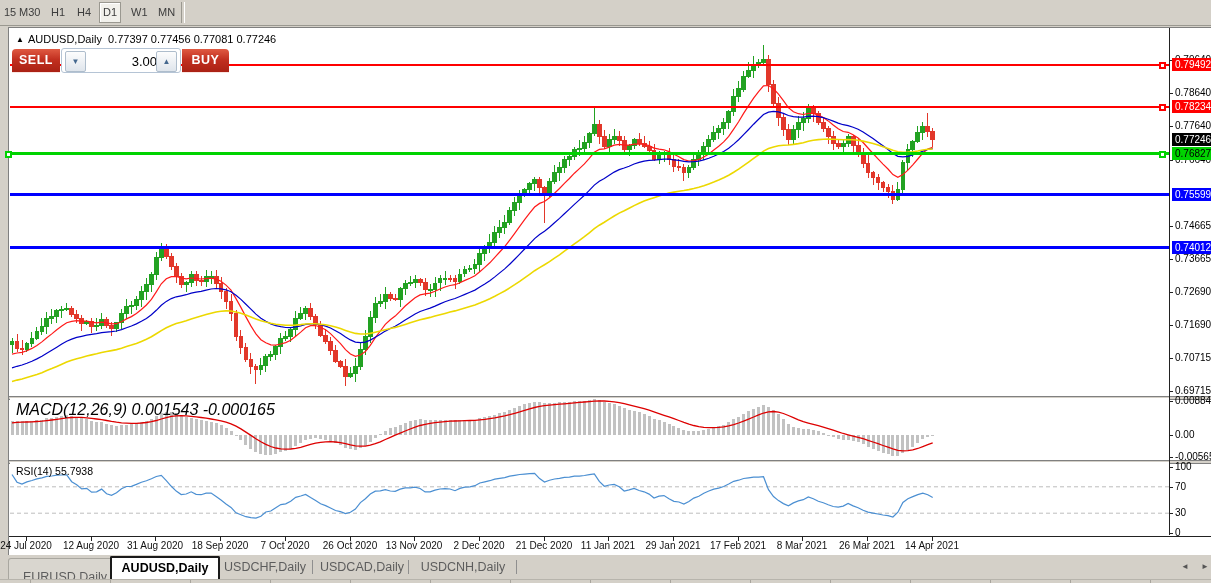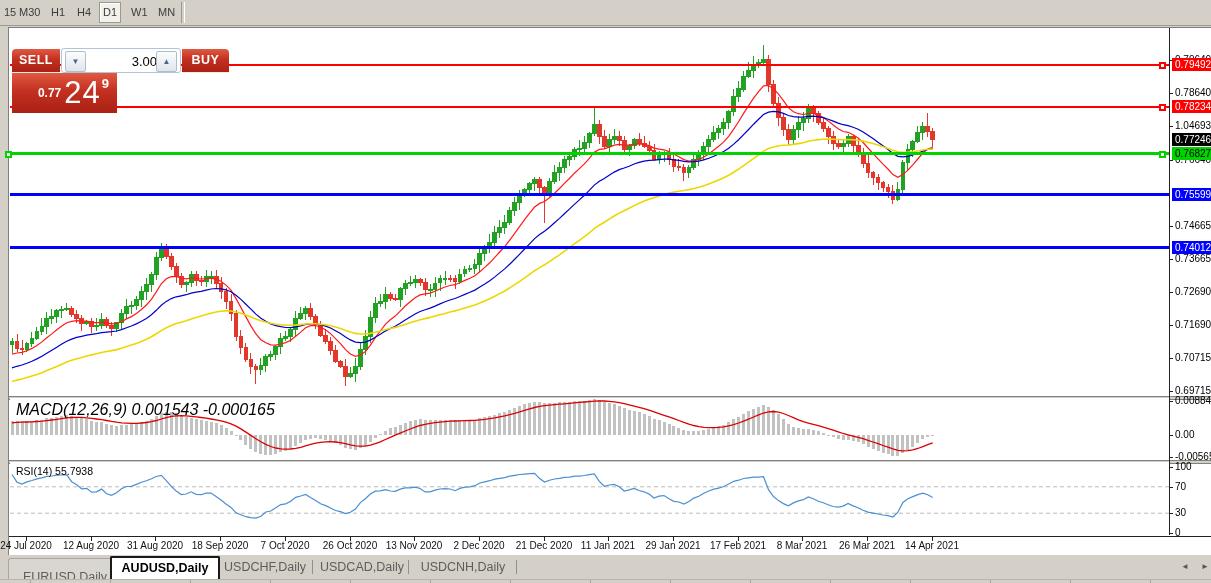--- a/index.html
+++ b/index.html
@@ -457,34 +457,32 @@
         </g>
         <path d="M2.0 325.1 L7.0 324.0 L12.0 323.4 L16.9 321.7 L21.9 319.4 L26.9 316.4 L31.9 312.9 L36.8 308.7 L41.8 304.9 L46.8 300.7 L51.8 297.0 L56.7 293.7 L61.7 292.3 L66.7 291.7 L71.7 292.1 L76.7 292.2 L81.6 293.2 L86.6 293.8 L91.6 293.2 L96.6 293.9 L101.5 294.8 L106.5 294.7 L111.5 292.7 L116.5 289.9 L121.4 287.6 L126.4 284.5 L131.4 280.5 L136.4 276.0 L141.4 270.4 L146.3 262.8 L151.3 254.8 L156.3 249.8 L161.3 247.6 L166.2 247.5 L171.2 249.0 L176.2 249.8 L181.2 249.0 L186.1 249.5 L191.1 250.0 L196.1 249.6 L201.1 249.2 L206.1 250.1 L211.0 252.3 L216.0 256.1 L221.0 261.2 L226.0 269.6 L230.9 278.4 L235.9 287.9 L240.9 296.9 L245.9 304.9 L250.9 310.7 L255.8 313.8 L260.8 315.9 L265.8 316.1 L270.8 315.0 L275.7 313.6 L280.7 311.3 L285.7 307.2 L290.7 303.1 L295.6 298.7 L300.6 296.6 L305.6 296.5 L310.6 298.2 L315.6 300.8 L320.5 304.6 L325.5 309.6 L330.5 314.7 L335.5 320.7 L340.4 325.0 L345.4 327.3 L350.4 326.0 L355.4 322.6 L360.3 316.4 L365.3 308.7 L370.3 302.0 L375.3 295.4 L380.3 290.7 L385.2 287.1 L390.2 282.1 L395.2 277.0 L400.2 272.7 L405.1 268.7 L410.1 265.9 L415.1 264.9 L420.1 264.1 L425.0 262.2 L430.0 260.0 L435.0 258.0 L440.0 256.5 L445.0 255.7 L449.9 253.7 L454.9 251.4 L459.9 249.2 L464.9 246.7 L469.8 242.7 L474.8 238.4 L479.8 233.8 L484.8 228.4 L489.7 223.0 L494.7 217.7 L499.7 211.1 L504.7 204.3 L509.7 197.3 L514.6 190.6 L519.6 184.1 L524.6 178.0 L529.6 174.4 L534.5 172.5 L539.5 168.8 L544.5 164.3 L549.5 159.5 L554.4 154.3 L559.4 149.5 L564.4 144.2 L569.4 139.6 L574.4 134.9 L579.3 129.4 L584.3 123.2 L589.3 120.4 L594.3 119.8 L599.2 118.1 L604.2 116.1 L609.2 115.3 L614.2 116.2 L619.1 116.2 L624.1 115.2 L629.1 115.0 L634.1 115.4 L639.1 116.6 L644.0 119.1 L649.0 120.2 L654.0 120.8 L659.0 122.6 L663.9 125.3 L668.9 127.7 L673.9 130.6 L678.9 132.0 L683.8 131.7 L688.8 130.6 L693.8 128.1 L698.8 124.9 L703.8 121.0 L708.7 117.2 L713.7 112.9 L718.7 107.4 L723.7 100.1 L728.6 92.8 L733.6 84.4 L738.6 76.6 L743.6 69.1 L748.6 62.6 L753.5 56.8 L758.5 56.5 L763.5 59.8 L768.5 65.1 L773.4 71.6 L778.4 78.6 L783.4 82.7 L788.4 84.7 L793.3 85.5 L798.3 84.3 L803.3 84.4 L808.3 86.1 L813.3 88.5 L818.2 91.9 L823.2 96.0 L828.2 99.8 L833.2 102.5 L838.1 103.3 L843.1 105.7 L848.1 109.0 L853.1 113.5 L858.0 119.0 L863.0 124.5 L868.0 129.8 L873.0 135.1 L878.0 140.0 L882.9 145.6 L887.9 148.3 L892.9 145.6 L897.9 141.1 L902.8 135.8 L907.8 130.0 L912.8 124.0 L917.8 120.0 L922.7 118.3 " fill="none" stroke="#ff1a1a" stroke-width="1.2"></path>
         <path d="M2.0 338.9 L7.0 337.3 L12.0 336.0 L16.9 334.2 L21.9 332.2 L26.9 329.9 L31.9 327.3 L36.8 324.3 L41.8 321.3 L46.8 318.2 L51.8 315.1 L56.7 312.2 L61.7 310.1 L66.7 308.4 L71.7 307.3 L76.7 306.1 L81.6 305.4 L86.6 304.7 L91.6 303.6 L96.6 303.1 L101.5 302.7 L106.5 302.0 L111.5 300.6 L116.5 298.7 L121.4 297.0 L126.4 294.9 L131.4 292.3 L136.4 289.4 L141.4 285.8 L146.3 281.3 L151.3 276.3 L156.3 272.4 L161.3 269.6 L166.2 267.8 L171.2 266.8 L176.2 265.7 L181.2 264.1 L186.1 263.1 L191.1 262.3 L196.1 261.1 L201.1 260.0 L206.1 259.5 L211.0 259.8 L216.0 260.8 L221.0 262.7 L226.0 266.2 L230.9 270.4 L235.9 275.2 L240.9 280.2 L245.9 285.1 L250.9 289.2 L255.8 292.3 L260.8 294.9 L265.8 296.7 L270.8 297.7 L275.7 298.5 L280.7 298.7 L285.7 297.9 L290.7 296.9 L295.6 295.4 L300.6 294.8 L305.6 294.8 L310.6 295.7 L315.6 297.1 L320.5 299.0 L325.5 301.7 L330.5 304.6 L335.5 308.0 L340.4 310.9 L345.4 313.1 L350.4 313.6 L355.4 313.1 L360.3 311.1 L365.3 308.2 L370.3 305.3 L375.3 302.1 L380.3 299.5 L385.2 297.2 L390.2 294.2 L395.2 291.0 L400.2 288.0 L405.1 285.0 L410.1 282.5 L415.1 280.7 L420.1 279.1 L425.0 277.1 L430.0 274.9 L435.0 272.8 L440.0 271.0 L445.0 269.5 L449.9 267.5 L454.9 265.4 L459.9 263.3 L464.9 261.1 L469.8 258.1 L474.8 255.0 L479.8 251.7 L484.8 247.9 L489.7 243.9 L494.7 239.9 L499.7 235.2 L504.7 230.3 L509.7 225.2 L514.6 220.0 L519.6 214.8 L524.6 209.6 L529.6 205.5 L534.5 202.2 L539.5 198.2 L544.5 193.8 L549.5 189.4 L554.4 184.7 L559.4 180.1 L564.4 175.4 L569.4 170.9 L574.4 166.3 L579.3 161.4 L584.3 156.1 L589.3 152.2 L594.3 149.4 L599.2 146.3 L604.2 143.1 L609.2 140.6 L614.2 139.0 L619.1 137.2 L624.1 135.0 L629.1 133.4 L634.1 132.1 L639.1 131.3 L644.0 131.2 L649.0 130.7 L654.0 130.2 L659.0 130.2 L663.9 130.8 L668.9 131.4 L673.9 132.4 L678.9 132.9 L683.8 132.7 L688.8 132.1 L693.8 130.9 L698.8 129.2 L703.8 127.2 L708.7 125.0 L713.7 122.5 L718.7 119.3 L723.7 115.1 L728.6 110.7 L733.6 105.6 L738.6 100.5 L743.6 95.2 L748.6 90.3 L753.5 85.5 L758.5 83.1 L763.5 82.4 L768.5 82.9 L773.4 84.4 L778.4 86.5 L783.4 87.6 L788.4 88.1 L793.3 88.2 L798.3 87.4 L803.3 87.2 L808.3 87.7 L813.3 88.7 L818.2 90.2 L823.2 92.1 L828.2 94.1 L833.2 95.7 L838.1 96.6 L843.1 98.2 L848.1 100.2 L853.1 103.0 L858.0 106.2 L863.0 109.6 L868.0 113.2 L873.0 116.8 L878.0 120.5 L882.9 124.5 L887.9 127.3 L892.9 127.9 L897.9 127.3 L902.8 126.0 L907.8 124.3 L912.8 122.1 L917.8 120.5 L922.7 119.7 " fill="none" stroke="#0000c8" stroke-width="1.2"></path>
         <path d="M2.0 352.4 L7.0 351.1 L12.0 350.0 L16.9 348.6 L21.9 347.1 L26.9 345.5 L31.9 343.7 L36.8 341.6 L41.8 339.6 L46.8 337.4 L51.8 335.2 L56.7 333.1 L61.7 331.3 L66.7 329.7 L71.7 328.4 L76.7 327.0 L81.6 325.9 L86.6 324.8 L91.6 323.5 L96.6 322.5 L101.5 321.6 L106.5 320.6 L111.5 319.2 L116.5 317.6 L121.4 316.1 L126.4 314.4 L131.4 312.4 L136.4 310.3 L141.4 307.8 L146.3 304.8 L151.3 301.6 L156.3 298.8 L161.3 296.5 L166.2 294.6 L171.2 293.2 L176.2 291.7 L181.2 289.9 L186.1 288.5 L191.1 287.1 L196.1 285.6 L201.1 284.2 L206.1 283.0 L211.0 282.3 L216.0 281.9 L221.0 282.0 L226.0 283.0 L230.9 284.3 L235.9 286.0 L240.9 288.0 L245.9 290.0 L250.9 291.7 L255.8 293.1 L260.8 294.3 L265.8 295.2 L270.8 295.7 L275.7 296.2 L280.7 296.3 L285.7 296.1 L290.7 295.6 L295.6 295.0 L300.6 294.7 L305.6 294.7 L310.6 295.2 L315.6 295.8 L320.5 296.8 L325.5 298.1 L330.5 299.6 L335.5 301.4 L340.4 303.1 L345.4 304.4 L350.4 305.0 L355.4 305.0 L360.3 304.4 L365.3 303.3 L370.3 302.1 L375.3 300.7 L380.3 299.5 L385.2 298.4 L390.2 297.0 L395.2 295.4 L400.2 293.8 L405.1 292.2 L410.1 290.7 L415.1 289.6 L420.1 288.4 L425.0 287.1 L430.0 285.7 L435.0 284.4 L440.0 283.0 L445.0 281.9 L449.9 280.5 L454.9 279.0 L459.9 277.5 L464.9 275.9 L469.8 274.0 L474.8 271.9 L479.8 269.7 L484.8 267.2 L489.7 264.6 L494.7 262.0 L499.7 258.9 L504.7 255.7 L509.7 252.3 L514.6 248.8 L519.6 245.3 L524.6 241.7 L529.6 238.6 L534.5 235.7 L539.5 232.6 L544.5 229.2 L549.5 225.8 L554.4 222.2 L559.4 218.7 L564.4 214.9 L569.4 211.3 L574.4 207.7 L579.3 203.8 L584.3 199.7 L589.3 196.2 L594.3 193.2 L599.2 190.1 L604.2 187.0 L609.2 184.1 L614.2 181.7 L619.1 179.2 L624.1 176.6 L629.1 174.3 L634.1 172.1 L639.1 170.2 L644.0 168.7 L649.0 167.1 L654.0 165.5 L659.0 164.1 L663.9 163.1 L668.9 162.2 L673.9 161.5 L678.9 160.6 L683.8 159.5 L688.8 158.2 L693.8 156.7 L698.8 154.9 L703.8 153.0 L708.7 151.0 L713.7 148.8 L718.7 146.3 L723.7 143.3 L728.6 140.2 L733.6 136.7 L738.6 133.1 L743.6 129.4 L748.6 125.8 L753.5 122.1 L758.5 119.6 L763.5 117.9 L768.5 116.8 L773.4 116.2 L778.4 116.0 L783.4 115.4 L788.4 114.6 L793.3 113.7 L798.3 112.3 L803.3 111.3 L808.3 110.6 L813.3 110.2 L818.2 110.1 L823.2 110.3 L828.2 110.5 L833.2 110.7 L838.1 110.5 L843.1 110.7 L848.1 111.2 L853.1 112.1 L858.0 113.3 L863.0 114.6 L868.0 116.1 L873.0 117.7 L878.0 119.4 L882.9 121.3 L887.9 122.8 L892.9 123.2 L897.9 123.1 L902.8 122.7 L907.8 122.0 L912.8 121.0 L917.8 120.3 L922.7 120.0 " fill="none" stroke="#ecd800" stroke-width="1.6"></path>
         <line x1="0" x2="1159" y1="35.6" y2="35.6" stroke="#ff0000" stroke-width="2" shape-rendering="crispEdges"></line>
         <line x1="0" x2="1159" y1="77.6" y2="77.6" stroke="#ff0000" stroke-width="2" shape-rendering="crispEdges"></line>
         <line x1="0" x2="1159" y1="124.5" y2="124.5" stroke="#00d300" stroke-width="3" shape-rendering="crispEdges"></line>
         <line x1="0" x2="1159" y1="165.5" y2="165.5" stroke="#0000ff" stroke-width="3" shape-rendering="crispEdges"></line>
         <line x1="0" x2="1159" y1="218.5" y2="218.5" stroke="#0000ff" stroke-width="3" shape-rendering="crispEdges"></line>
       </svg>
+    <div class="pane-label" id="symbol-header">
+      <span class="tri">▲</span><span>AUDUSD,Daily</span>&nbsp;&nbsp;<span>0.77397 0.77456 0.77081 0.77246</span>
+    </div>
 
     <div id="trade-panel">
       <div id="sell-btn" class="tp-red">SELL</div>
       <div id="vol-box">
         <div id="spin-down" class="spin-btn">▼</div>
         <input id="vol-input" value="3.00" style="">
         <div id="spin-up" class="spin-btn">▲</div>
       </div>
       <div id="buy-btn" class="tp-red">BUY</div>
-      <div id="sell-tile" class="price-tile tp-red">
-        <div class="inner">
-          <span class="small">0.77</span><span class="big">24</span><span class="sup">9</span>
-        </div>
-      </div>
     </div>
   </div>
 
   <div class="divider" style="top:368px;"></div>
 
   <div class="pane" id="macd-pane" style="left:1px;top:370px;width:1159px;height:62px;">
     <svg id="macd-svg" width="1159" height="62">
         <g fill="#c2c2c2" shape-rendering="crispEdges">
           <rect x="0.5" y="22.5" width="3" height="14.5"></rect>
           <rect x="5.5" y="22.8" width="3" height="14.2"></rect>
@@ -726,21 +724,21 @@
     </div>
 <div class="handle" style="left:1150px;top:34px;border:2px solid #ff0000;z-index:5;"></div>
     <div class="handle" style="left:1150px;top:76px;border:2px solid #ff0000;z-index:5;"></div>
     <div class="handle" style="left:-4px;top:123px;border:2px solid #00d300;z-index:5;"></div>
     <div class="handle" style="left:1150px;top:123px;border:2px solid #00d300;z-index:5;"></div>
     <div class="ax-dash" style="top:32px;"></div>
     <div class="ax-label" style="top:26px;">0.79640</div>
     <div class="ax-dash" style="top:65px;"></div>
     <div class="ax-label" style="top:59px;">0.78640</div>
     <div class="ax-dash" style="top:98px;"></div>
-    <div class="ax-label" style="top:92px;">1.04693</div>
+    <div class="ax-label" style="top:92px;">0.77640</div>
     <div class="ax-dash" style="top:132px;"></div>
     <div class="ax-label" style="top:126px;">0.76640</div>
     <div class="ax-dash" style="top:198px;"></div>
     <div class="ax-label" style="top:192px;">0.74665</div>
     <div class="ax-dash" style="top:231px;"></div>
     <div class="ax-label" style="top:225px;">0.73665</div>
     <div class="ax-dash" style="top:264px;"></div>
     <div class="ax-label" style="top:258px;">0.72690</div>
     <div class="ax-dash" style="top:297px;"></div>
     <div class="ax-label" style="top:291px;">0.71690</div>

